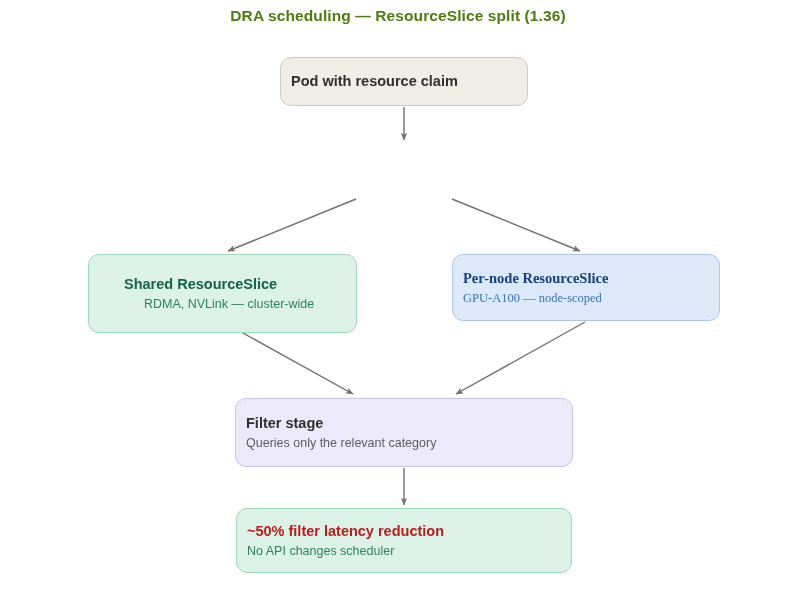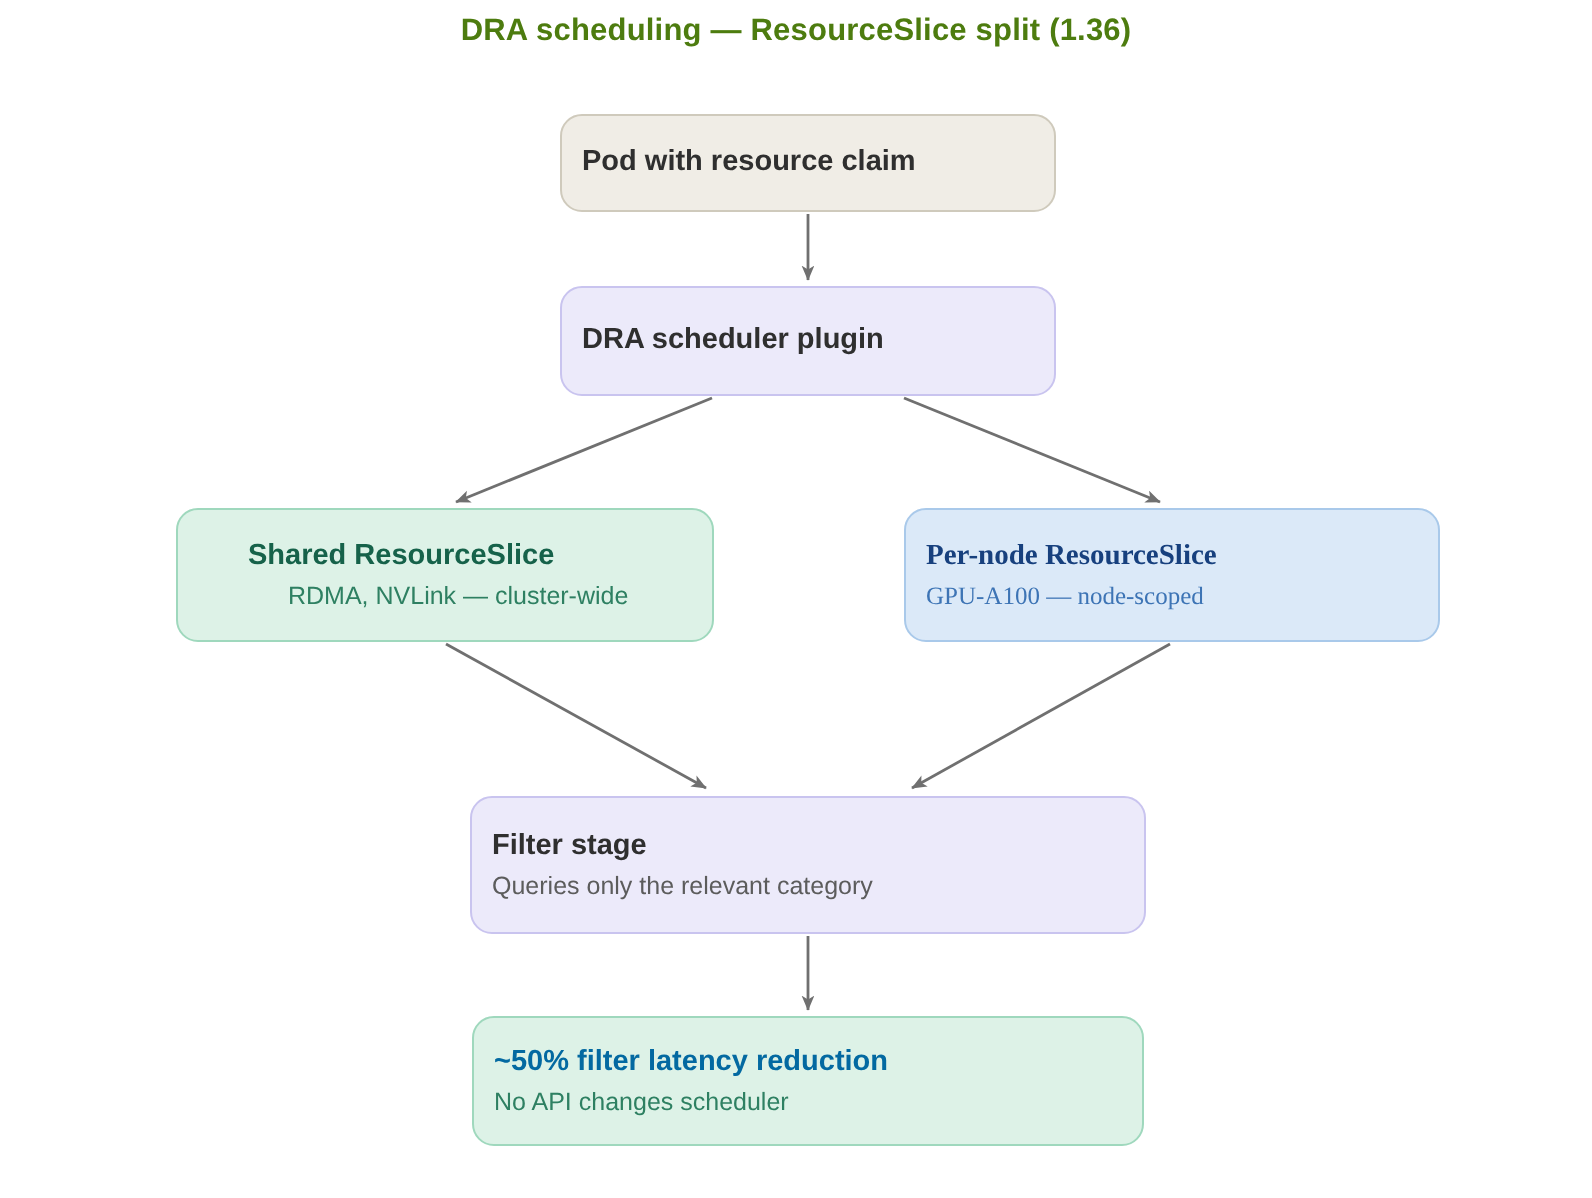--- a/index.html
+++ b/index.html
@@ -118,37 +118,34 @@
       <line x1="585" y1="322" x2="456" y2="394" marker-end="url(#arrowhead)"></line>
 
       <line x1="404" y1="468" x2="404" y2="505" marker-end="url(#arrowhead)"></line>
     </g>
   </svg>
 
   <div class="node n-pod" id="node-pod" style="left: 280px; top: 57px; width: 248px; height: 49px; background: rgb(240, 237, 230); border-color: rgb(207, 202, 188);">
     <div class="node-title" style="color: rgb(47, 47, 47);">Pod with resource claim</div>
   </div>
 
-  <div class="node n-plugin" id="node-plugin" style="left: 280px; top: 143px; width: 248px; height: 55px; background: rgb(236, 234, 250); border-color: rgb(201, 196, 239);">
-    <div class="node-title" style="color: rgb(47, 47, 47);">DRA scheduler plugin</div>
-  </div>
 
-  <div class="node n-green" id="node-shared-slice" style="left: 88px; top: 254px; width: 269px; height: 67px; background: rgb(221, 242, 231); border-color: rgb(159, 216, 189); padding-left: 35px;">
+  <div class="node n-green" id="node-shared-slice" style="left: 88px; top: 254px; width: 269px; height: 79px; background: rgb(221, 242, 231); border-color: rgb(159, 216, 189); padding-left: 35px;">
     <div class="node-title" style="color: rgb(22, 98, 74);">Shared ResourceSlice</div>
     <div class="node-sub" style="color: rgb(46, 128, 98); margin-left: 20px;">RDMA, NVLink — cluster-wide</div>
   </div>
 
   <div class="node n-blue" id="node-pernode-slice" style="left: 452px; top: 254px; width: 268px; height: 67px; background: rgb(219, 233, 248); border-color: rgb(169, 201, 234); font-family: Liberation Serif, serif;">
     <div class="node-title" style="color: rgb(23, 64, 126);">Per-node ResourceSlice</div>
     <div class="node-sub" style="color: rgb(61, 116, 181);">GPU-A100 — node-scoped</div>
   </div>
 
   <div class="node n-filter" id="node-filter" style="left: 235px; top: 398px; width: 338px; height: 69px; background: rgb(236, 234, 250); border-color: rgb(201, 196, 239);">
     <div class="node-title" style="color: rgb(47, 47, 47);">Filter stage</div>
     <div class="node-sub" style="color: rgb(92, 92, 92);">Queries only the relevant category</div>
   </div>
 
   <div class="node n-green" id="node-outcome" style="left: 236px; top: 508px; width: 336px; height: 65px; background: rgb(221, 242, 231); border-color: rgb(159, 216, 189);">
-    <div class="node-title" style="color: #0369a1;">~50% filter latency reduction</div>
+    <div class="node-title" style="color: #b91c1c;">~50% filter latency reduction</div>
     <div class="node-sub" style="color: rgb(46, 128, 98);">No API changes scheduler</div>
   </div>
 
 </div>
 
 </body></html>

